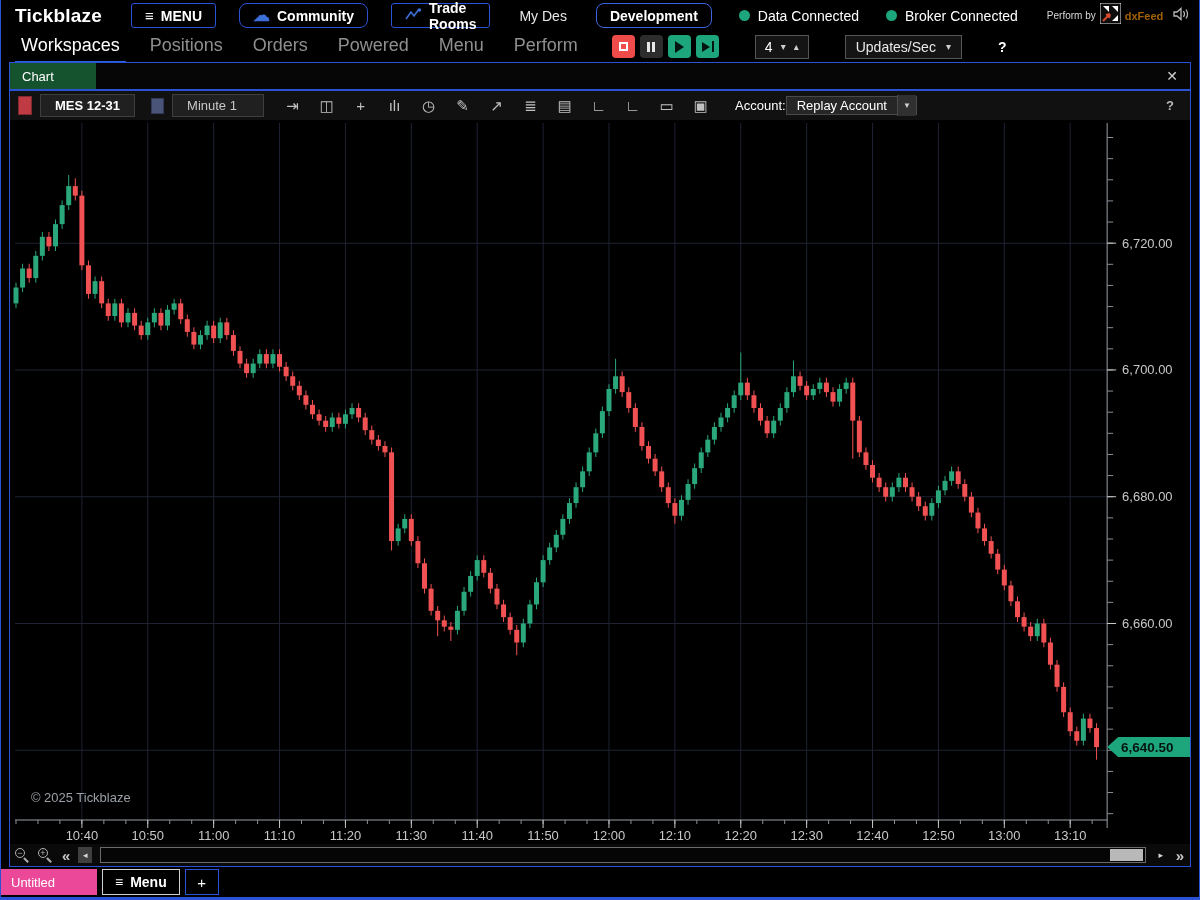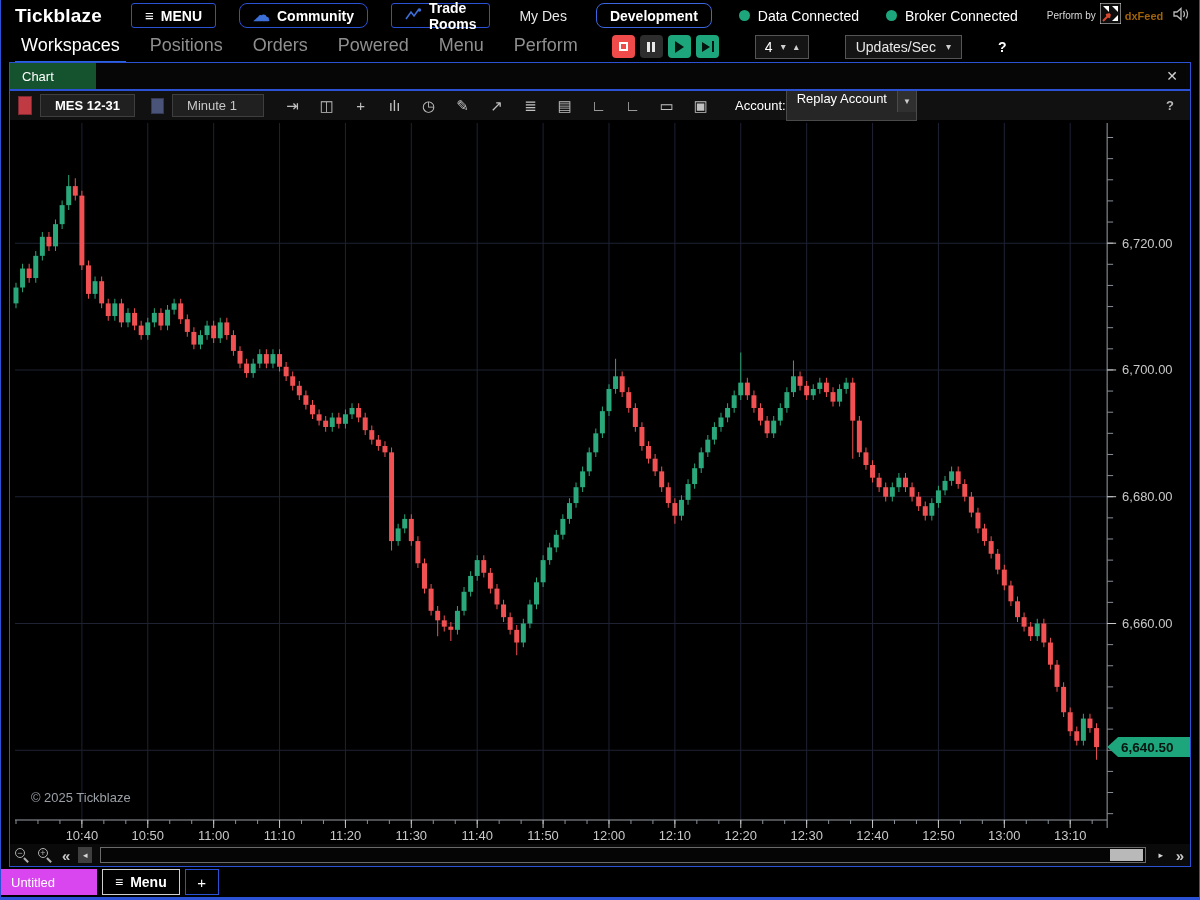--- a/index.html
+++ b/index.html
@@ -47,40 +47,40 @@
   .tab-close { position:absolute; right:12px; top:5px; color:#cfcfcf; font-size:14px; }
 
   .toolbar { height:30px; background:#111; display:flex; align-items:center; padding:0 8px; gap:8px; border-bottom:1px solid #000; }
   .swatch-red { width:14px; height:19px; background:#bf3a43; border:1px solid #802930; }
   .swatch-navy { width:13px; height:16px; background:#4a5378; border:1px solid #333a58; margin-left:8px; }
   .tbtn { height:23px; display:flex; align-items:center; padding:0 14px; background:#202020; border:1px solid #3e3e3e; color:#fff; font-size:13px; font-weight:bold; }
   .tbtn.dim { font-weight:normal; color:#c8c8c8; min-width:92px; }
   .iconrow { display:flex; align-items:center; gap:9px; margin-left:8px; }
   .ic { width:25px; height:23px; display:flex; align-items:center; justify-content:center; color:#c0c0c0; font-size:15px; }
   .acct { display:flex; align-items:center; gap:0; margin-left:14px; font-size:13px; color:#fff; }
-  .acct-dd { display:flex; align-items:flex-start; height:31px; border:1px solid #4a4a4a; background:#262626; }
+  .acct-dd { display:flex; align-items:center; height:19px; border:1px solid #4a4a4a; background:#262626; }
   .acct-dd .val { padding:0 10px; font-size:13px; color:#fff; }
   .acct-dd .arrow { width:19px; height:21px; border-left:1px solid #4a4a4a; background:#303030; color:#cfcfcf; font-size:8px; display:flex; align-items:center; justify-content:center; }
   .tb-help { margin-left:auto; color:#b8b8b8; font-weight:bold; font-size:13px; padding-right:8px; }
 
   .chartwrap { position:absolute; top:60px; left:0; right:0; bottom:22px; background:#000; }
   .chartwrap svg { display:block; width:100%; height:100%; }
 
   .scrollrow { position:absolute; left:0; right:0; bottom:0; height:22px; display:flex; align-items:center; gap:6px; padding:0 4px; background:#0a0a0a; }
   .mag { position:relative; width:17px; height:17px; }
   .mag .lens { position:absolute; left:1px; top:1px; width:10px; height:10px; border:1.5px solid #b0b0b0; border-radius:50%; color:#b0b0b0; font-size:9px; line-height:9px; text-align:center; }
   .mag .tail { position:absolute; left:10px; top:10px; width:6px; height:1.8px; background:#b0b0b0; transform:rotate(45deg); transform-origin:left center; }
   .chevbtn { color:#c8c8c8; font-size:15px; font-weight:bold; padding:0 2px; }
   .sb-arrow { width:14px; height:16px; background:#3f3f3f; color:#d8d8d8; font-size:9px; display:flex; align-items:center; justify-content:center; }
   .sb-track { position:relative; flex:1; height:16px; background:#050505; border:1px solid #6a6a6a; margin:0 2px; }
   .sb-thumb { position:absolute; right:2px; top:1px; width:33px; height:12px; background:#b9b9b9; }
 
   
   .bottombar { position:absolute; left:0; right:0; bottom:0; height:31px; display:flex; align-items:flex-start; gap:5px; border-bottom:3px solid #2b52d4; background:#000; }
-  .ws-tab { width:96px; height:26px; background:#d946ef; color:#fff; font-size:13px; display:flex; align-items:center; padding:0 10px; }
+  .ws-tab { width:96px; height:26px; background:#ec4899; color:#fff; font-size:13px; display:flex; align-items:center; padding:0 10px; }
   .menu-btn { height:26px; display:flex; align-items:center; gap:7px; padding:0 12px; border:1px solid #cfcfcf; color:#fff; font-size:14px; font-weight:bold; background:#000; }
   .add-btn { height:26px; width:34px; display:flex; align-items:center; justify-content:center; border:1px solid #2b52d4; color:#fff; font-size:15px; background:#000; }
 </style>
 </head>
 <body>
 
 <div class="app">
 
   <div class="topbar">
     <div class="brand">Tickblaze</div>

